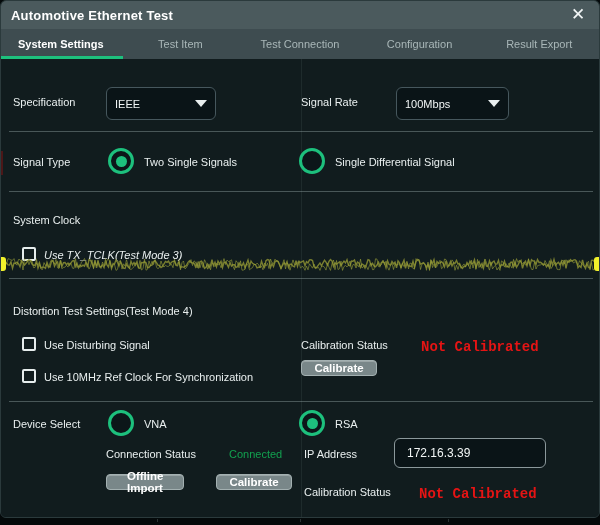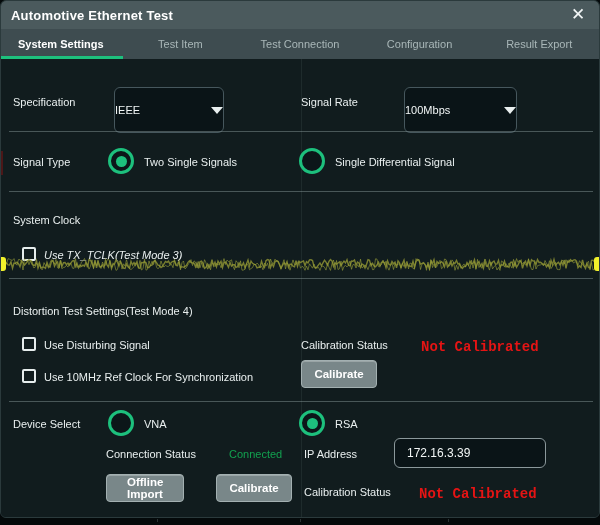--- a/index.html
+++ b/index.html
@@ -30,36 +30,36 @@
 
   .body { position:absolute; left:0; top:58px; width:600px; height:460px; background:#111c1e; }
 
   .divider { position:absolute; left:8px; width:584px; height:1px; background:rgba(165,185,185,0.38); }
   .centerline { position:absolute; left:300px; top:58px; width:1px; height:460px; background:rgba(150,175,175,0.10); }
   .edge-red { position:absolute; left:0; top:150px; width:2px; height:24px; background:#5a1717; opacity:.8; }
 
   .lbl { position:absolute; color:#e9efef; font-size:11px; white-space:nowrap; }
 
   .dropdown {
-    position:absolute; height:46px; background:#0a1417; border:1px solid #46575d;
+    position:absolute; height:33px; background:#0a1417; border:1px solid #46575d;
     border-radius:6px; display:flex; align-items:center; justify-content:space-between;
-    padding:0 0; color:#f2f6f6; font-size:11px;margin-left:8px;
+    padding:0 8px; color:#f2f6f6; font-size:11px;
   }
   .caret { width:0; height:0; border-left:6px solid transparent; border-right:6px solid transparent;
            border-top:7px solid #e9efef; margin-left:10px; }
 
   .radio { position:absolute; width:26px; height:26px; border:3px solid #1dc07d; border-radius:50%;
            background:#0c1619; display:flex; align-items:center; justify-content:center; }
   .radio .dot { width:11px; height:11px; border-radius:50%; background:transparent; }
   .radio.on .dot { background:#1dc07d; }
 
   .checkbox { position:absolute; width:14px; height:14px; border:2px solid #e6eded; border-radius:2px; background:transparent; }
 
   .btn {
-    position:absolute; height:28px; background:#798789; border:1px solid #a3b0b1; border-radius:4px;
+    position:absolute; height:16px; background:#798789; border:1px solid #a3b0b1; border-radius:4px;
     color:#ffffff; font-size:11.5px; font-weight:bold; display:flex; align-items:center; justify-content:center;
     box-shadow:inset 0 1px 0 rgba(255,255,255,0.25);
   }
 
   .input {
     position:absolute; height:30px; background:#0a1417; border:1px solid #8b989b;
     border-radius:6px; color:#f2f6f6; font-size:12px; display:flex; align-items:center; padding:0 12px;
   }
 
   .status-red { color:#e51414; font-weight:bold; font-size:14px; position:absolute; white-space:nowrap;font-family:Liberation Mono, monospace; }

